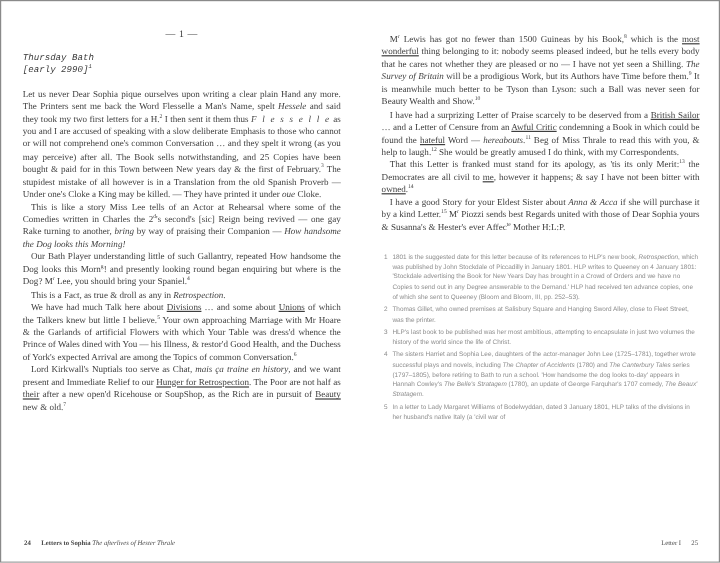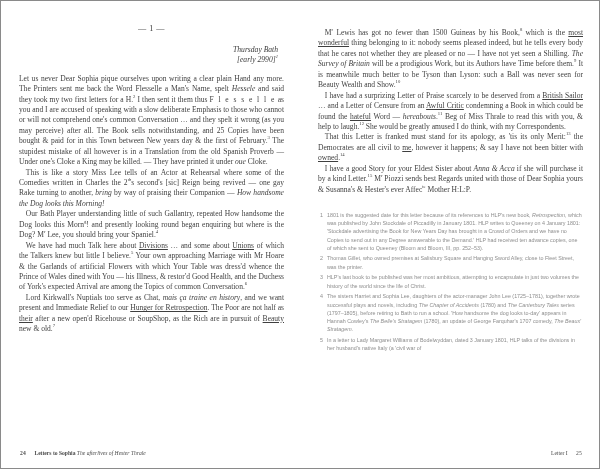--- a/index.html
+++ b/index.html
@@ -40,27 +40,27 @@
   
   .letter-number {
     text-align: center;
     font-size: 8.2px;
     letter-spacing: .5px;
     color: #3a3a3a;
     margin: 6px 0 0 0;
     line-height: 1;
   }
   .dateline {
-    text-align: right;
     font-style: italic;
     font-size: 7.6px;
     line-height: 1.28;
     margin: 12px 0 0 0;
     color: #3a3a3a;
     padding-right: 6px;
+    font-family: Liberation Mono, monospace;
   }
   .dateline .dl-line { display: block; }
 
   
   .body-text {
     margin-top: 9px;
     font-size: 7.55px;
     line-height: 1.385;
     text-align: justify;
     text-justify: inter-word;
@@ -77,21 +77,21 @@
   .body-text.right-col p:first-child {
     text-indent: 0.9em;
   }
   .body-text i, .body-text em { font-style: italic; }
   .u { text-decoration: underline; }
   .sup {
     font-size: 0.62em;
     vertical-align: super;
     line-height: 0;
   }
-  .spaced { letter-spacing: .18em; }
+  .spaced { letter-spacing: .18em; font-style: italic; }
 
   
   .notes {
     margin-top: 16px;
     font-family: "Liberation Sans", sans-serif;
     font-size: 5.35px;
     line-height: 1.53;
     color: #8d8d8d;
   }
   .note {
@@ -142,20 +142,21 @@
 
     <div class="dateline">
       <span class="dl-line">Thursday Bath</span>
       <span class="dl-line"><span>[early 2990]</span><span class="sup">1</span></span>
     </div>
 
     <div class="body-text">
         <p>Let us never Dear Sophia pique ourselves upon writing a clear plain Hand any more. The Printers sent me back the Word Flesselle a Man's Name, spelt <i>Hessele</i> and said they took my two first letters for a H.<span class="sup">2</span> I then sent it them thus <span class="spaced">F l e s s e l l e</span> as you and I are accused of speaking with a slow deliberate Emphasis to those who cannot or will not comprehend one's common Conversation … and they spelt it wrong (as you may perceive) after all. The Book sells notwithstanding, and 25 Copies have been bought &amp; paid for in this Town between New years day &amp; the first of February.<span class="sup">3</span> The stupidest mistake of all however is in a Translation from the old Spanish Proverb — Under one's Cloke a King may be killed. — They have printed it under <i>oue</i> Cloke.</p>
         <p>This is like a story Miss Lee tells of an Actor at Rehearsal where some of the Comedies written in Charles the 2<span class="sup">d</span>'s second's [sic] Reign being revived — one gay Rake turning to another, <i>bring</i> by way of praising their Companion — <i>How handsome the Dog looks this Morning!</i></p>
         <p>Our Bath Player understanding little of such Gallantry, repeated How handsome the Dog looks this Morn<span class="sup">g</span>! and presently looking round began enquiring but where is the Dog? M<span class="sup">r</span> Lee, you should bring your Spaniel.<span class="sup">4</span></p>
+        <p>This is a Fact, as true &amp; droll as any in <i>Retrospection</i>.</p>
         <p>We have had much Talk here about <span class="u">Divisions</span> … and some about <span class="u">Unions</span> of which the Talkers knew but little I believe.<span class="sup">5</span> Your own approaching Marriage with Mr Hoare &amp; the Garlands of artificial Flowers with which Your Table was dress'd whence the Prince of Wales dined with You — his Illness, &amp; restor'd Good Health, and the Duchess of York's expected Arrival are among the Topics of common Conversation.<span class="sup">6</span></p>
         <p>Lord Kirkwall's Nuptials too serve as Chat, <i>mais ça traine en history</i>, and we want present and Immediate Relief to our <span class="u">Hunger for Retrospection</span>. The Poor are not half as <span class="u">their</span> after a new open'd Ricehouse or SoupShop, as the Rich are in pursuit of <span class="u">Beauty</span> new &amp; old.<span class="sup">7</span></p>
       </div>
 
     <div class="footer footer-left">
       <span class="folio">24</span>
       <span class="sep"></span><span class="title-main">Letters to Sophia</span>
       <span> </span><span class="title-sub">The afterlives of Hester Thrale</span>
     </div>
   </div>

